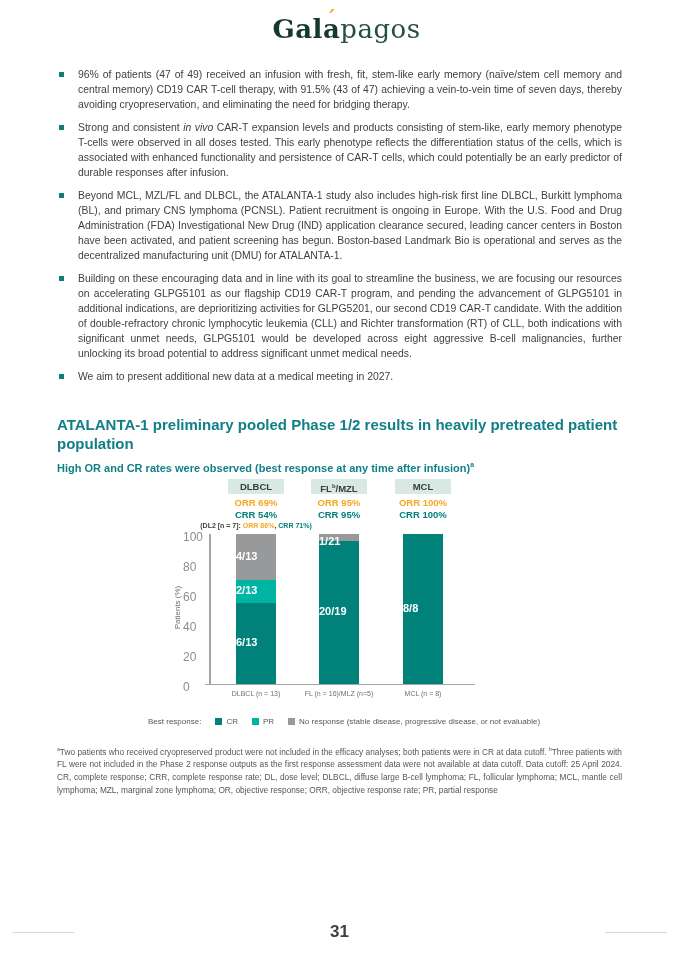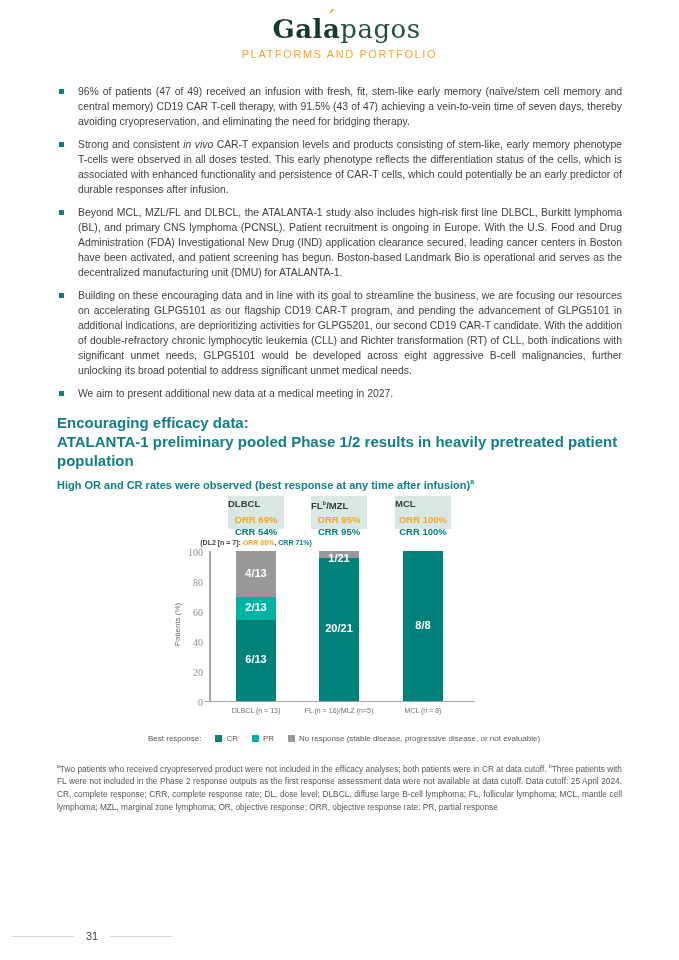--- a/index.html
+++ b/index.html
@@ -20,65 +20,64 @@
         font-size:10.4px;line-height:15px;text-align:justify;color:#3f3f3e;}
   ul.bullets li::before{content:"";position:absolute;left:2px;top:5px;width:4.5px;height:4.5px;background:#0e7f76;}
   .it{font-style:italic;}
   
   .section-heading{margin-top:12px;font-size:15px;line-height:19px;font-weight:700;color:#117f86;}
   .sub-heading{margin-top:5px;font-size:11px;line-height:14px;font-weight:700;color:#117f86;}
   sup{font-size:0.62em;}
   
   .chart{position:relative;height:254px;margin-top:4px;}
   .chart *{position:absolute;}
-  .grp-box{height:33px;line-height:15px;background:#d9e8e2;
+  .grp-box{height:15px;line-height:15px;text-align:center;background:#d9e8e2;
            font-size:9.5px;font-weight:700;color:#32403a;}
   .orr{font-size:9.5px;font-weight:700;color:#f7a61e;text-align:center;}
   .crr{font-size:9.5px;font-weight:700;color:#00807a;text-align:center;}
   .dl2{font-size:7px;font-weight:700;color:#3f3f3e;text-align:center;white-space:nowrap;}
   .dl2 .o{color:#f7a61e;} .dl2 .c{color:#00807a;}
-  .ytick{font-size:10px;color:#8d8d8d;text-align:right;width:20px;font-family:Liberation Serif, serif;}
+  .ytick{font-size:12px;color:#8d8d8d;text-align:left;width:20px;}
   .ylab{font-size:8px;color:#6f7072;width:96px;text-align:center;transform:rotate(-90deg);}
   .axis{background:#a5a5a5;}
   .seg{}
-  .seg-label{font-size:11px;font-weight:700;color:#ffffff;text-align:center;width:40px;}
+  .seg-label{font-size:11px;font-weight:700;color:#ffffff;text-align:left;width:40px;}
   .xlab{font-size:7px;color:#6f7072;text-align:center;width:140px;}
   .legend{position:absolute;display:flex;align-items:center;font-size:8px;color:#55565a;white-space:nowrap;}
   .legend .sw{position:static;display:inline-block;width:7px;height:7px;margin:0 4px 0 14px;}
   .legend .lt{position:static;}
   
   .footnote{margin-top:10px;font-size:8.3px;line-height:13px;text-align:justify;color:#55565a;}
   
   .footer{position:absolute;left:0;right:0;bottom:18px;text-align:center;}
-  .pageno-row{display:flex;align-items:center;justify-content:flex-start;font-size:11px;color:#3f3f3e;}
+  .pageno-row{display:flex;align-items:center;justify-content:space-between;font-size:17px;color:#3f3f3e;font-weight:bold;}
   .pageno-row .hr{width:62px;height:1px;background:#d9d9d9;margin:0 12px;}
   .report-title{margin-top:3px;font-size:11.5px;color:#3f3f3e;}
 </style>
 </head>
 <body>
 
 <div class="page">
 
   <div class="logo-wrap">
     <div class="logo"><span class="logo-bold">Gal</span><span class="logo-a"><span class="logo-accent">´</span><span>a</span></span><span class="logo-light">pagos</span></div>
-    <div class="tagline">PLATFORMS AND PORTFOLIO</div>
   </div>
 
   <div class="content">
 
     <ul class="bullets">
       <li><span>96% of patients (47 of 49) received an infusion with fresh, fit, stem-like early memory (naïve/stem cell memory and central memory) CD19 CAR T-cell therapy, with 91.5% (43 of 47) achieving a vein-to-vein time of seven days, thereby avoiding cryopreservation, and eliminating the need for bridging therapy.</span></li>
       <li><span>Strong and consistent </span><span class="it">in vivo</span><span> CAR-T expansion levels and products consisting of stem-like, early memory phenotype T-cells were observed in all doses tested. This early phenotype reflects the differentiation status of the cells, which is associated with enhanced functionality and persistence of CAR-T cells, which could potentially be an early predictor of durable responses after infusion.</span></li>
       <li><span>Beyond MCL, MZL/FL and DLBCL, the ATALANTA-1 study also includes high-risk first line DLBCL, Burkitt lymphoma (BL), and primary CNS lymphoma (PCNSL). Patient recruitment is ongoing in Europe. With the U.S. Food and Drug Administration (FDA) Investigational New Drug (IND) application clearance secured, leading cancer centers in Boston have been activated, and patient screening has begun. Boston-based Landmark Bio is operational and serves as the decentralized manufacturing unit (DMU) for ATALANTA-1.</span></li>
       <li><span>Building on these encouraging data and in line with its goal to streamline the business, we are focusing our resources on accelerating GLPG5101 as our flagship CD19 CAR-T program, and pending the advancement of GLPG5101 in additional indications, are deprioritizing activities for GLPG5201, our second CD19 CAR-T candidate. With the addition of double-refractory chronic lymphocytic leukemia (CLL) and Richter transformation (RT) of CLL, both indications with significant unmet needs, GLPG5101 would be developed across eight aggressive B-cell malignancies, further unlocking its broad potential to address significant unmet medical needs.</span></li>
       <li><span>We aim to present additional new data at a medical meeting in 2027.</span></li>
     </ul>
 
     <div class="section-heading">
-      <span>Encouraging efficacy data:</span><br>
+      <br>
       <span>ATALANTA-1 preliminary pooled Phase 1/2 results in heavily pretreated patient population</span>
     </div>
 
     <div class="sub-heading"><span>High OR and CR rates were observed (best response at any time after infusion)</span><sup>a</sup></div>
 
     <div class="chart" id="chart">
         <div class="grp-box" style="left: 171px; top: 0px; width: 56px;"><span style="position: static;">DLBCL</span></div>
         <div class="orr" style="left: 159px; top: 18px; width: 80px;">ORR 69%</div>
         <div class="crr" style="left: 159px; top: 30px; width: 80px;">CRR 54%</div>
         <div class="dl2" style="left: 99px; top: 43px; width: 200px;"><span style="position: static;">(DL2 [n = 7]: </span><span class="o" style="position: static;">ORR 86%</span><span style="position: static;">, </span><span class="c" style="position: static;">CRR 71%)</span></div>
@@ -98,21 +97,21 @@
         <div class="ytick" style="left: 126px; top: 51px;">100</div>
         <div class="ylab" style="left: 72px; top: 124px;">Patients (%)</div>
         <div class="seg" style="left: 179px; width: 40px; top: 124.3px; height: 80.7px; background: rgb(0, 129, 122);"></div>
         <div class="seg-label" style="left: 179px; top: 157.65px;">6/13</div>
         <div class="seg" style="left: 179px; width: 40px; top: 101.2px; height: 23.1px; background: rgb(0, 180, 164);"></div>
         <div class="seg-label" style="left: 179px; top: 105.75px;">2/13</div>
         <div class="seg" style="left: 179px; width: 40px; top: 55px; height: 46.2px; background: rgb(151, 153, 155);"></div>
         <div class="seg-label" style="left: 179px; top: 71.1px;">4/13</div>
         <div class="xlab" style="left: 129px; top: 211px;">DLBCL (n = 13)</div>
         <div class="seg" style="left: 262px; width: 40px; top: 62.2px; height: 142.8px; background: rgb(0, 129, 122);"></div>
-        <div class="seg-label" style="left: 262px; top: 126.6px;">20/21</div>
+        <div class="seg-label" style="left: 262px; top: 126.6px;">20/19</div>
         <div class="seg" style="left: 262px; width: 40px; top: 55px; height: 7.2px; background: rgb(151, 153, 155);"></div>
         <div class="seg-label" style="left: 262px; top: 56px;">1/21</div>
         <div class="xlab" style="left: 212px; top: 211px;">FL (n = 16)/MLZ (n=5)</div>
         <div class="seg" style="left: 346px; width: 40px; top: 55px; height: 150px; background: rgb(0, 129, 122);"></div>
         <div class="seg-label" style="left: 346px; top: 123px;">8/8</div>
         <div class="xlab" style="left: 296px; top: 211px;">MCL (n = 8)</div>
         <div class="legend" style="left: 91px; top: 238px;">
           <span class="lt">Best response:</span>
           <span class="sw" style="background: rgb(0, 129, 122);"></span>
           <span class="lt">CR</span>

